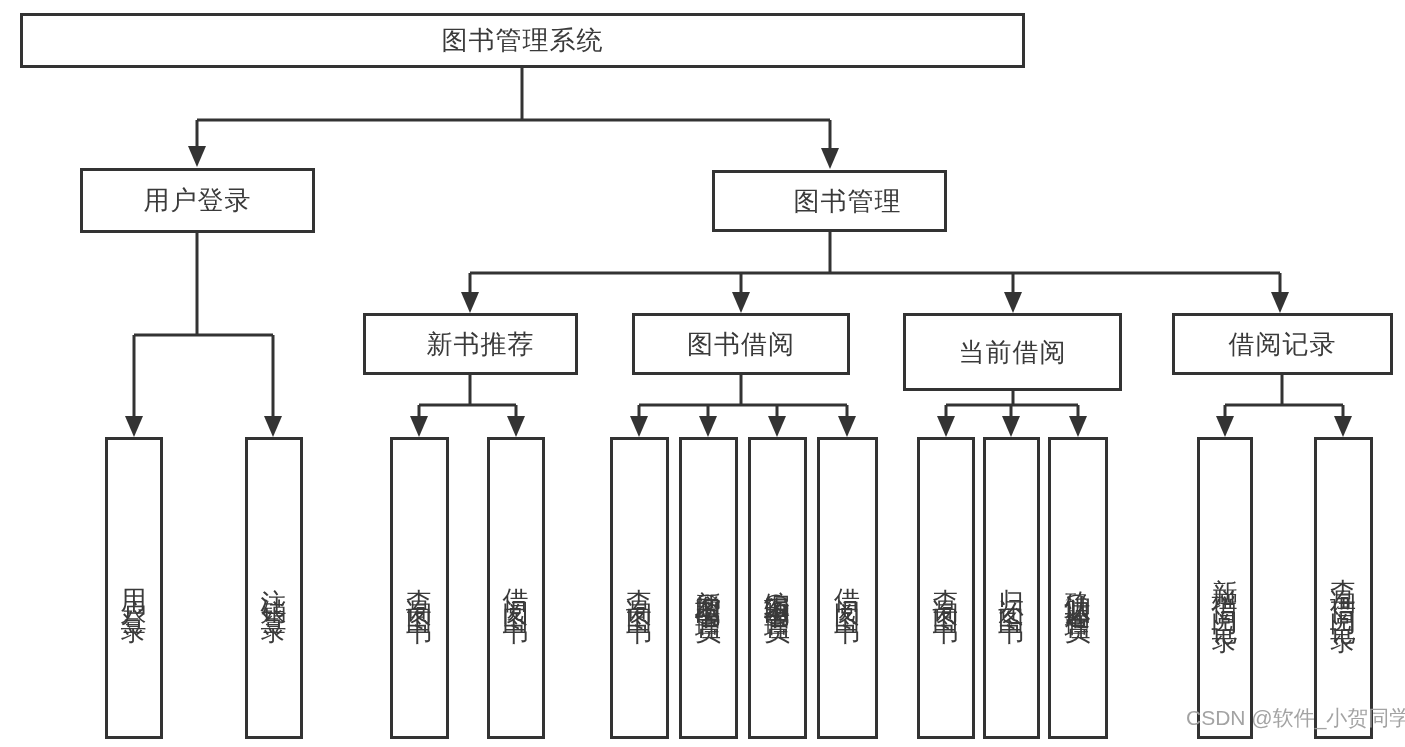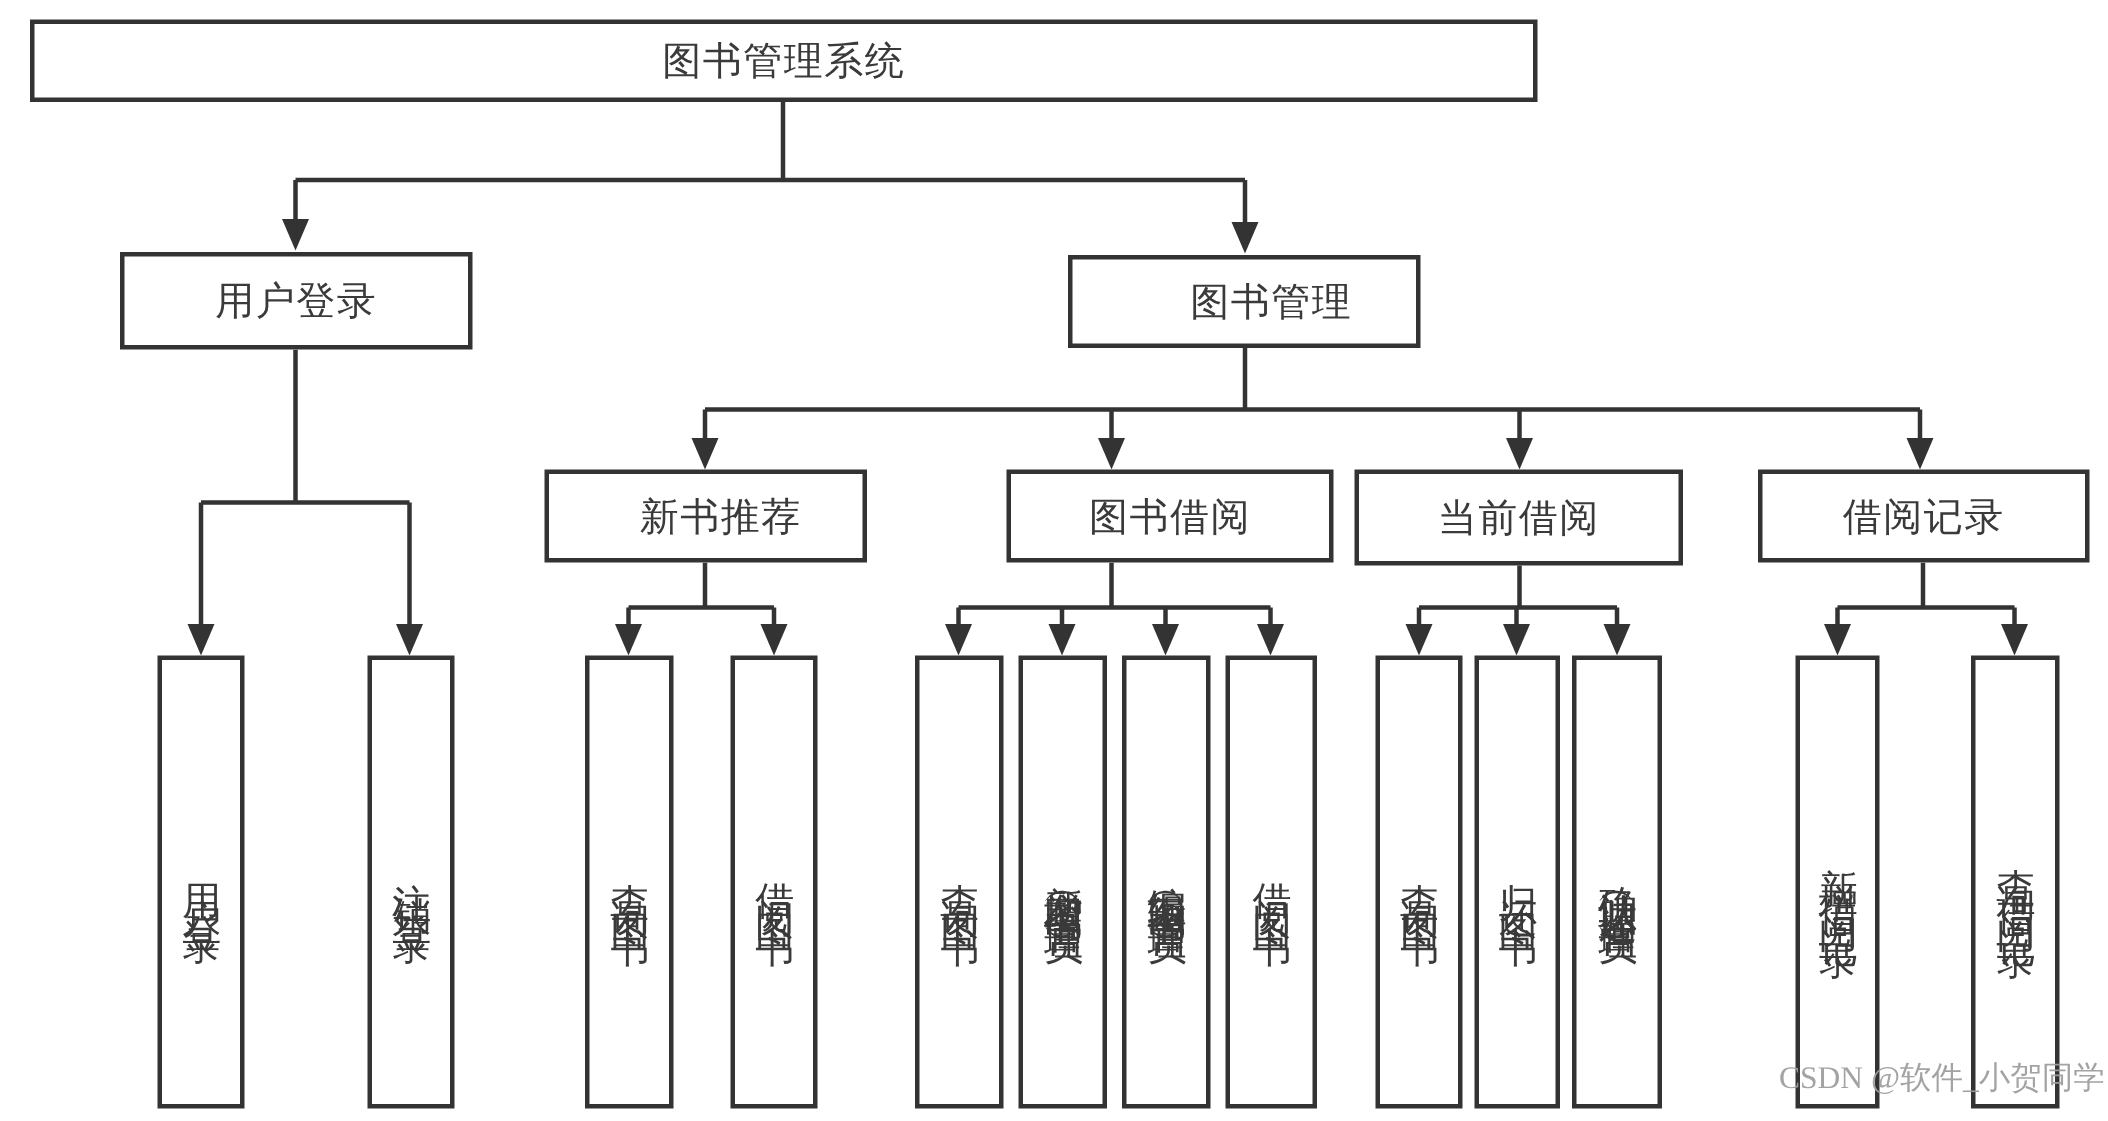--- a/index.html
+++ b/index.html
@@ -1,20 +1,20 @@
 <!DOCTYPE html>
 <html><head>
 <meta charset="utf-8">
 <style>
   html,body{margin:0;padding:0;background:#ffffff;}
   .canvas{
     position:relative;
     width:1405px;height:747px;
     background:#ffffff;
-    font-family:Liberation Serif, serif;
+    font-family:Liberation Sans, sans-serif;
     overflow:hidden;
   }
   .wires{position:absolute;left:0;top:0;}
   .box{
     position:absolute;
     box-sizing:border-box;
     background:#ffffff;
     border:3px solid #333333;
     color:#3a3a3a;
     display:flex;
@@ -117,24 +117,24 @@
   <div class="box h" style="left:80px;top:168px;width:235px;height:65px;">
     <span>用户登录</span>
   </div>
   <div class="box h" style="left:712px;top:170px;width:235px;height:62px;padding-left:36px;">
     <span>图书管理</span>
   </div>
 
   <div class="box h" style="left:363px;top:313px;width:215px;height:62px;padding-left:20px;">
     <span>新书推荐</span>
   </div>
-  <div class="box h" style="left:632px;top:313px;width:218px;height:62px;margin-left:39px;">
+  <div class="box h" style="left:632px;top:313px;width:218px;height:62px;">
     <span>图书借阅</span>
   </div>
-  <div class="box h" style="left:903px;top:313px;width:219px;height:64px;">
+  <div class="box h" style="left:903px;top:313px;width:219px;height:78px;">
     <span>当前借阅</span>
   </div>
   <div class="box h" style="left:1172px;top:313px;width:221px;height:62px;">
     <span>借阅记录</span>
   </div>
 
   <div class="box v" style="left:105px;top:437px;width:58px;height:302px;">
     <span>用户登录</span>
   </div>
   <div class="box v" style="left:245px;top:437px;width:58px;height:302px;">

